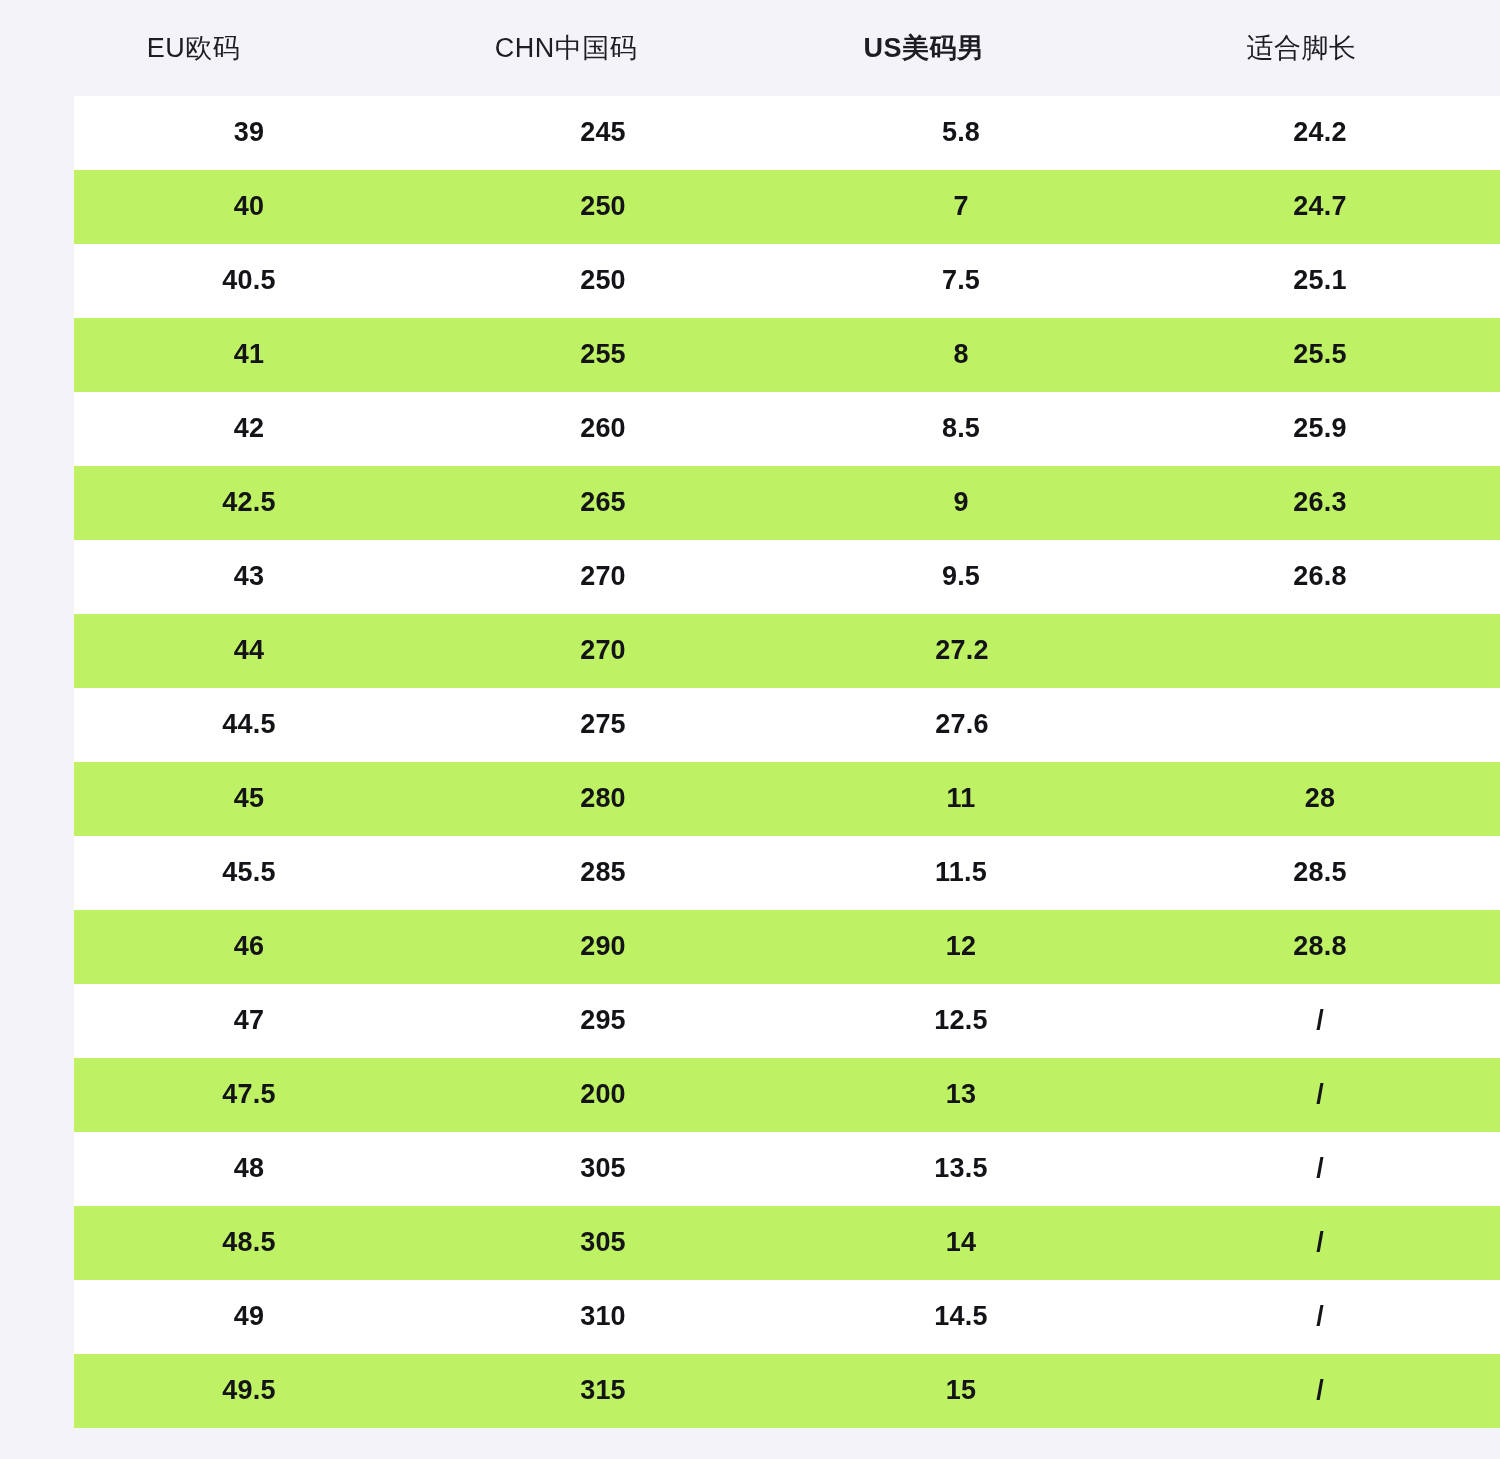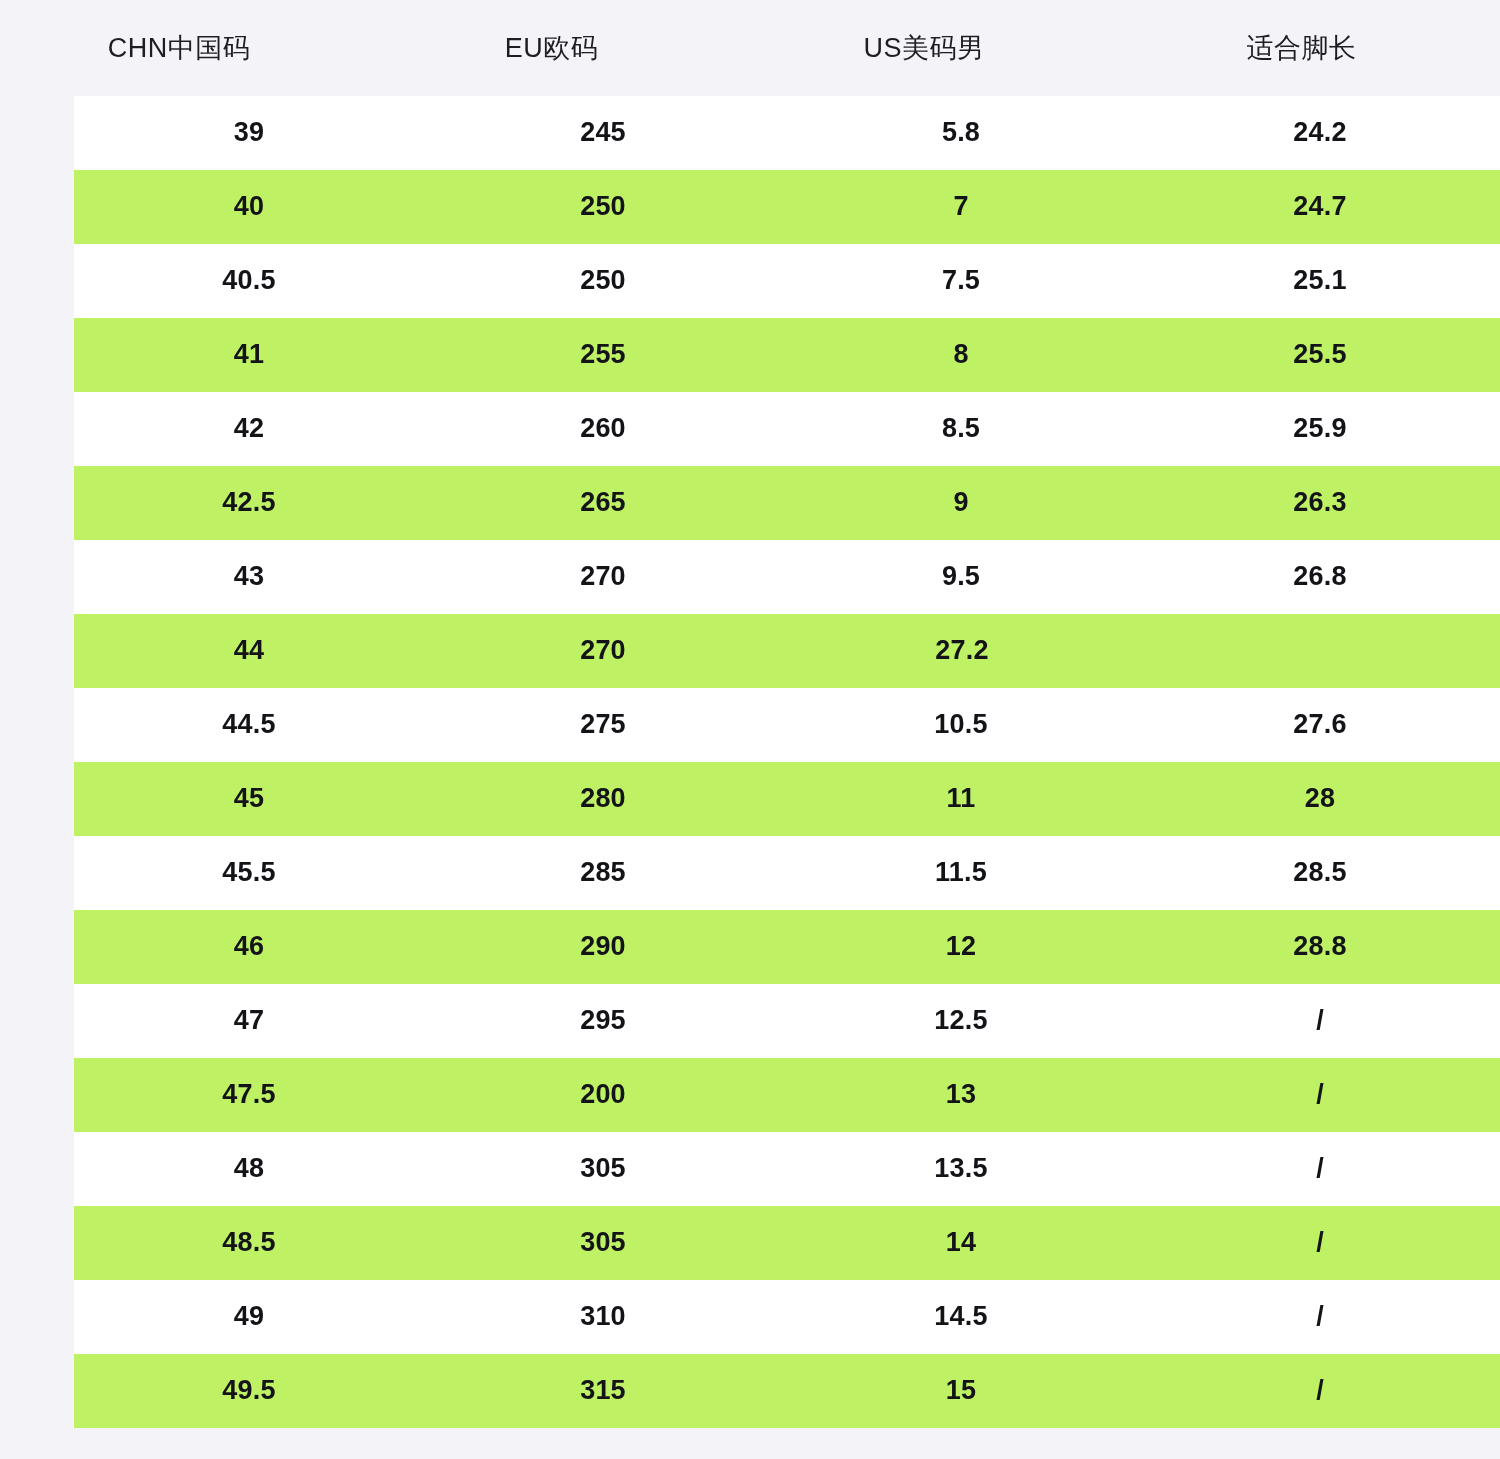--- a/index.html
+++ b/index.html
@@ -66,37 +66,37 @@
 
   
   .col-1 { width: 350px; }
   .col-2 { width: 358px; }
   .col-3 { width: 358px; }
   .col-4 { width: 360px; }
 
   
   .chart-header .col-1 { width: 387px; }
   .chart-header .col-2 { width: 358px; }
-  .chart-header .col-3 { width: 358px; }
+  .chart-header .col-3 { width: 358px; font-weight: bold; }
   .chart-header .col-4 { width: 397px; }
 
   .chart-footer-space {
     width: 1500px;
     height: 27px;
     background: #f3f3f8;
   }
 </style>
 </head>
 <body>
 
 <div class="size-chart">
 
   <div class="chart-header">
+    <div class="cell col-1">EU欧码</div>
     <div class="cell col-2">CHN中国码</div>
-    <div class="cell col-1">EU欧码</div>
     <div class="cell col-3">US美码男</div>
     <div class="cell col-4">适合脚长</div>
   </div>
 
   <div class="chart-body" id="chart-body">
       <div class="chart-row alt">
         <div class="cell col-1">39</div>
         <div class="cell col-2">245</div>
         <div class="cell col-3">5.8</div>
         <div class="cell col-4">24.2</div>
@@ -138,21 +138,20 @@
         <div class="cell col-4">26.8</div>
       </div>
       <div class="chart-row">
         <div class="cell col-1">44</div>
         <div class="cell col-2">270</div>
         <div class="cell col-4">27.2</div>
       </div>
       <div class="chart-row alt">
         <div class="cell col-1">44.5</div>
         <div class="cell col-2">275</div>
-        <div class="cell col-3">10.5</div>
         <div class="cell col-4">27.6</div>
       </div>
       <div class="chart-row">
         <div class="cell col-1">45</div>
         <div class="cell col-2">280</div>
         <div class="cell col-3">11</div>
         <div class="cell col-4">28</div>
       </div>
       <div class="chart-row alt">
         <div class="cell col-1">45.5</div>

